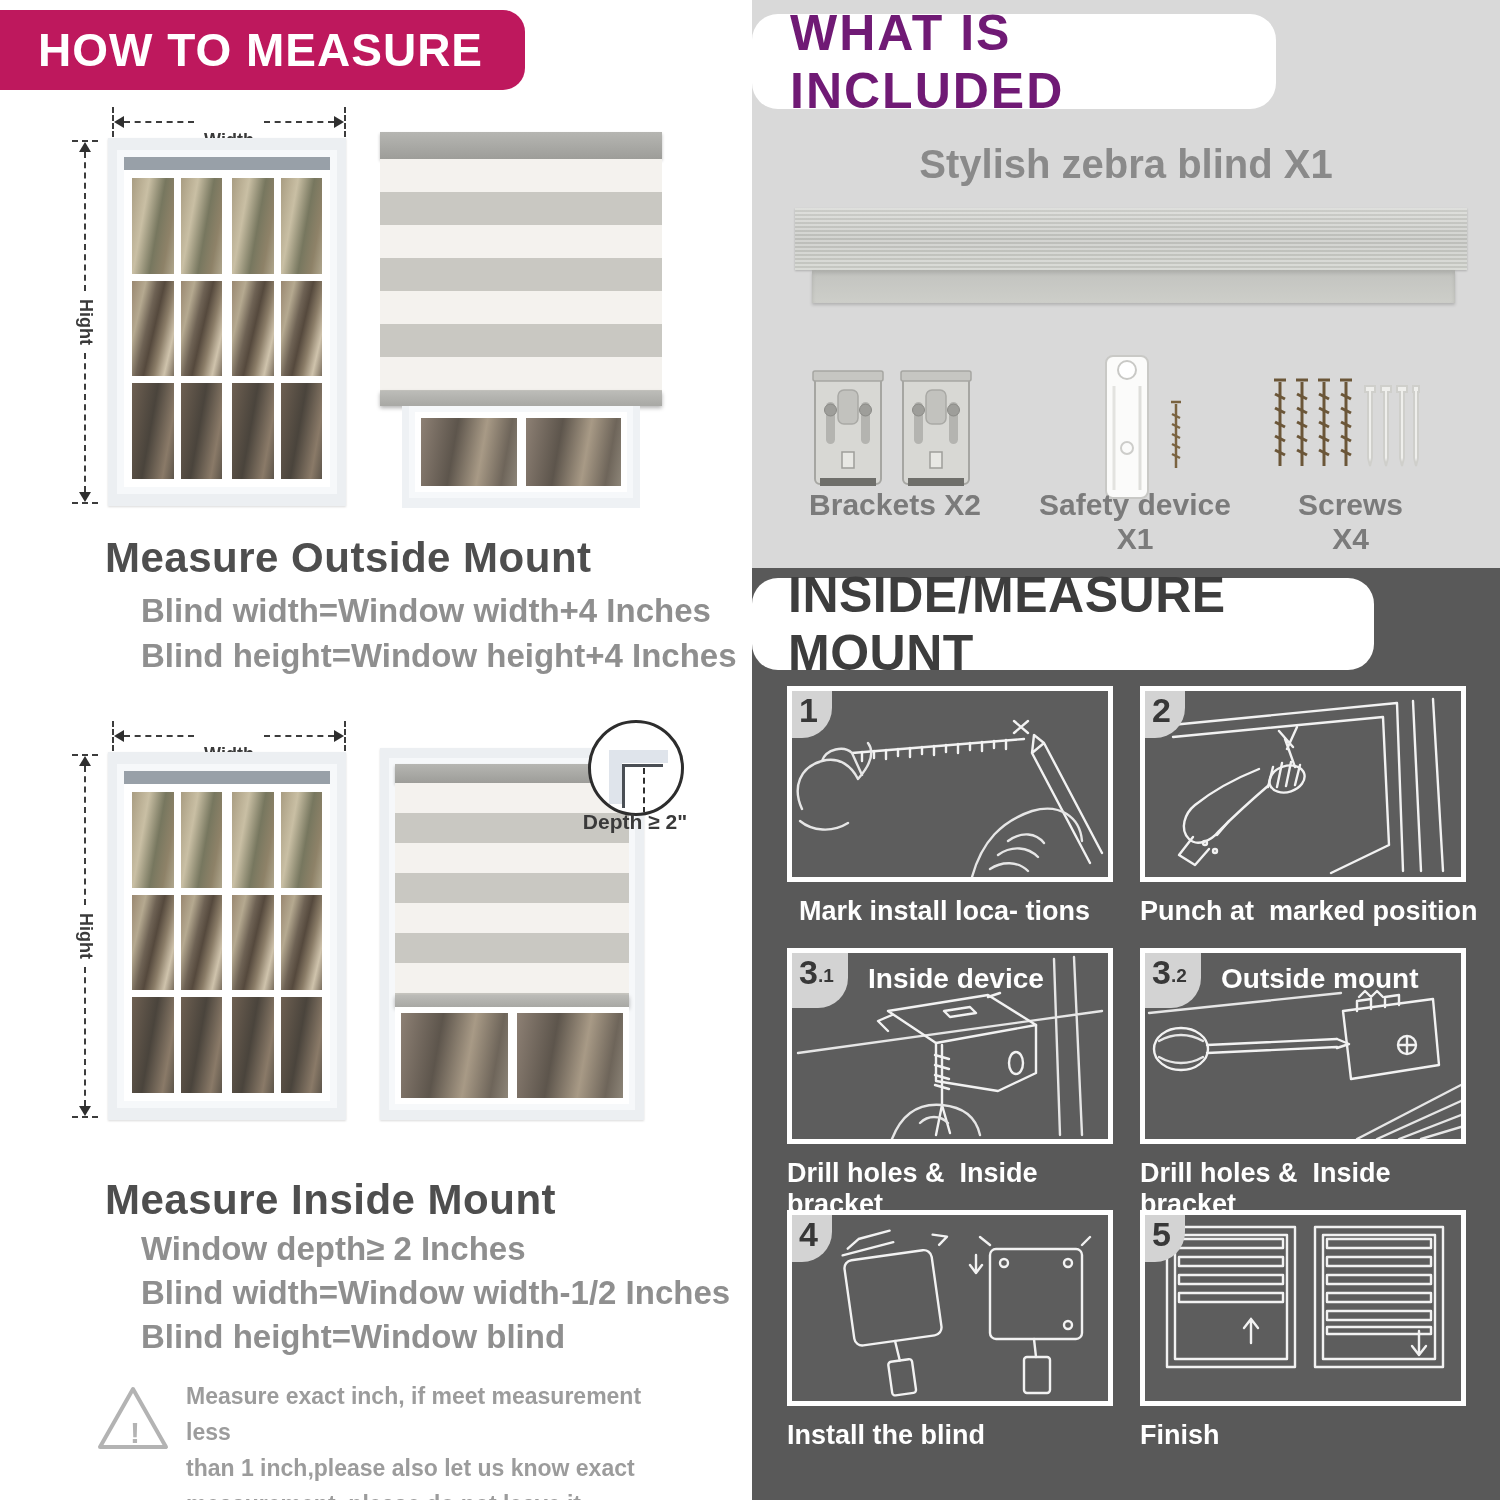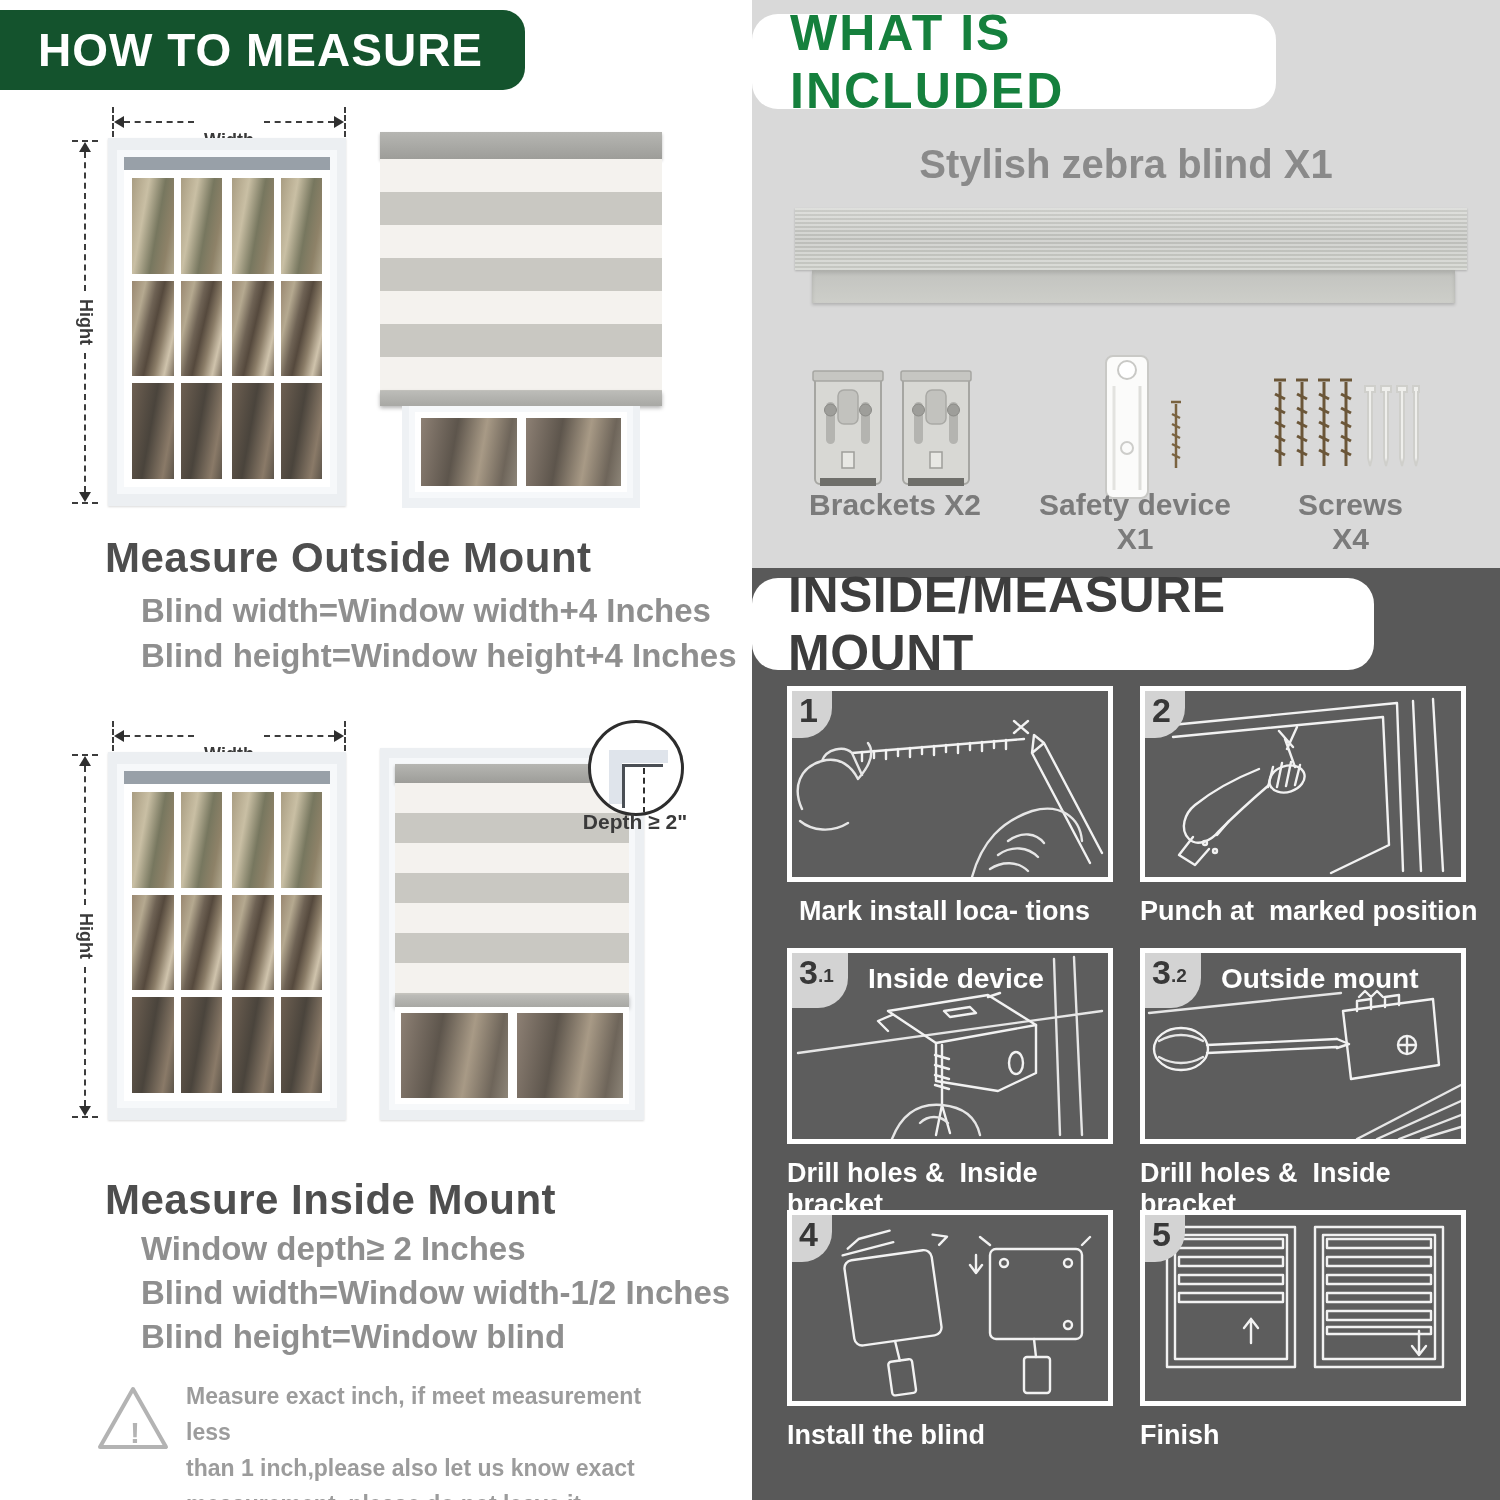--- a/index.html
+++ b/index.html
@@ -1,21 +1,21 @@
 <!DOCTYPE html>
 <html><head>
 <meta charset="utf-8">
 <style>
   html,body{margin:0;padding:0;background:#fff;}
   #canvas{position:relative;width:1500px;height:1500px;background:#ffffff;overflow:hidden;
           font-family:"Liberation Sans","DejaVu Sans",sans-serif;}
   .abs{position:absolute;}
 
   
-  .h2m-band{left:0;top:10px;width:525px;height:80px;background:#14532d;border-radius:0 22px 22px 0;
+  .h2m-band{left:0;top:10px;width:525px;height:80px;background:#be185d;border-radius:0 22px 22px 0;
             display:flex;align-items:center;padding-left:38px;box-sizing:border-box;}
   .h2m-band span{color:#fff;font-weight:bold;font-size:46px;letter-spacing:1px;}
 
   
   .arrow-h{display:flex;align-items:center;height:24px;}
   .arrow-h .etick{width:0;height:30px;border-left:2px dashed #3c3c3c;}
   .arrow-h .hl{width:0;height:0;border-top:6px solid transparent;border-bottom:6px solid transparent;border-right:10px solid #2f2f2f;}
   .arrow-h .hr{width:0;height:0;border-top:6px solid transparent;border-bottom:6px solid transparent;border-left:10px solid #2f2f2f;}
   .arrow-h .dseg{flex:1;height:0;border-top:2px dashed #3c3c3c;}
   .arrow-h .lbl{font-size:18px;font-weight:bold;color:#3a3a3a;padding:0 10px;margin-top:36px;}
@@ -65,21 +65,21 @@
   .m-line{font-size:33px;font-weight:bold;color:#8f8f8f;margin-left:36px;}
 
   .warn-tri{position:absolute;}
   .warn-excl{position:absolute;font-size:30px;font-weight:bold;color:#b3b3b3;}
   .warn-text{font-size:23px;font-weight:bold;color:#9c9c9c;line-height:36px;}
 
   
   .panel-light{left:752px;top:0;width:748px;height:568px;background:#d9d9d9;}
   .panel-dark{left:752px;top:568px;width:748px;height:932px;background:#595959;}
   .pill{background:#fff;border-radius:26px;display:flex;align-items:center;box-sizing:border-box;}
-  .inc-title{font-size:50px;font-weight:bold;color:#15803d;letter-spacing:2px;}
+  .inc-title{font-size:50px;font-weight:bold;color:#701a75;letter-spacing:2px;}
   .mnt-title{font-size:50px;font-weight:bold;color:#3d3d3d;letter-spacing:.5px;}
   .product-lbl{font-size:40px;font-weight:bold;color:#8a8a8a;text-align:center;}
   .rail-top{background:linear-gradient(#d4d5d1,#c4c5c1 50%,#ced0ca),repeating-linear-gradient(to bottom,rgba(255,255,255,.25) 0 2px,rgba(0,0,0,.04) 2px 4px);background-blend-mode:overlay;box-shadow:0 1px 2px rgba(0,0,0,.2);}
   .rail-bot{background:linear-gradient(#c2c3bf,#cdcec9);box-shadow:inset 0 3px 4px rgba(0,0,0,.12),0 2px 3px rgba(0,0,0,.18);}
   .item-lbl{font-size:30px;font-weight:bold;color:#7b7b7b;text-align:center;}
 
   
   .step-frame{position:absolute;width:326px;height:196px;border:5px solid #fff;background:#5d5d5d;box-sizing:border-box;overflow:hidden;}
   .bubble{position:absolute;left:-1px;top:-1px;background:#d3d3d3;border-radius:0 0 30px 0;padding:0 14px 8px 8px;display:flex;align-items:flex-start;}
   .bubble .n{font-size:34px;font-weight:bold;color:#383838;line-height:40px;}

